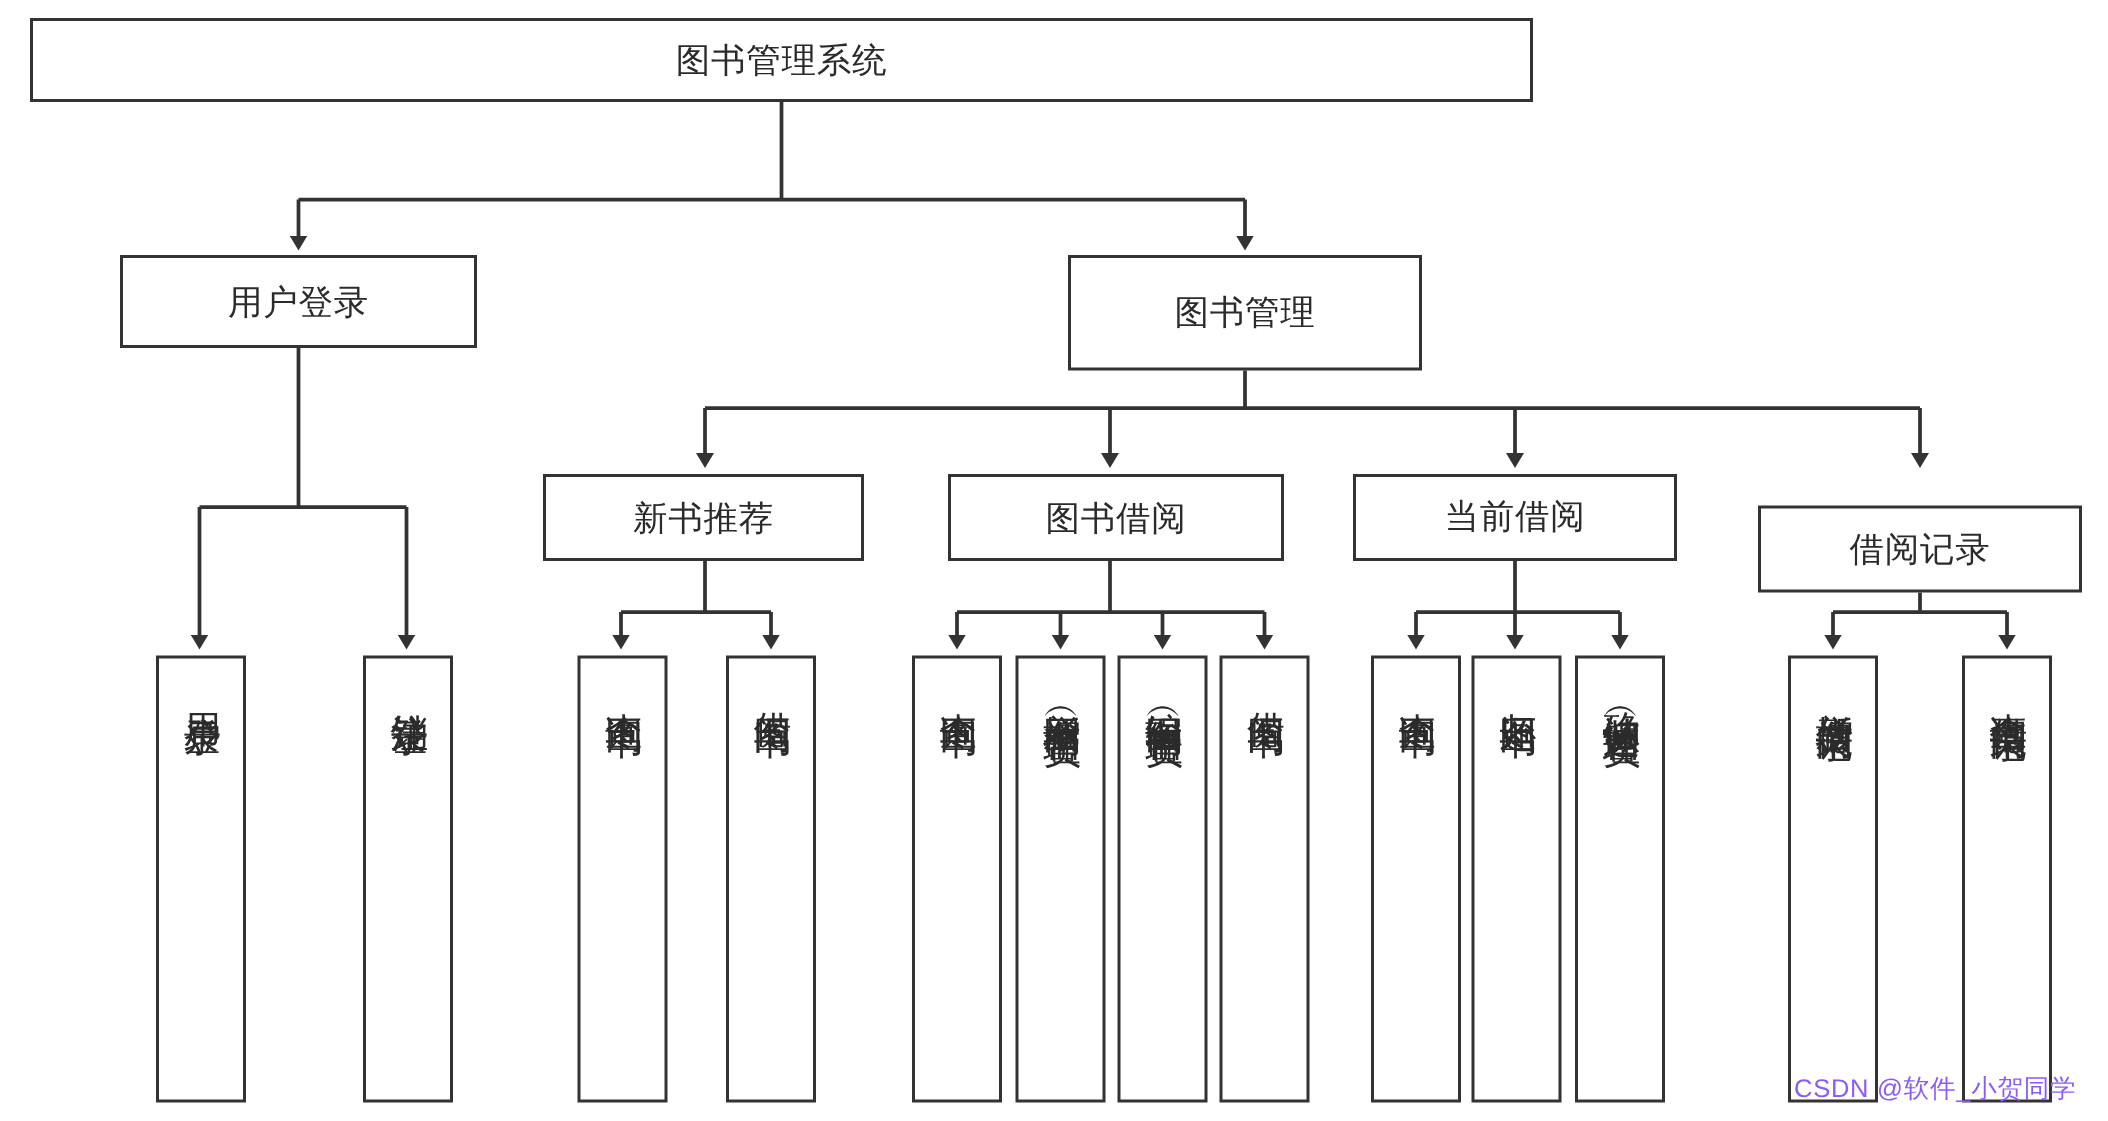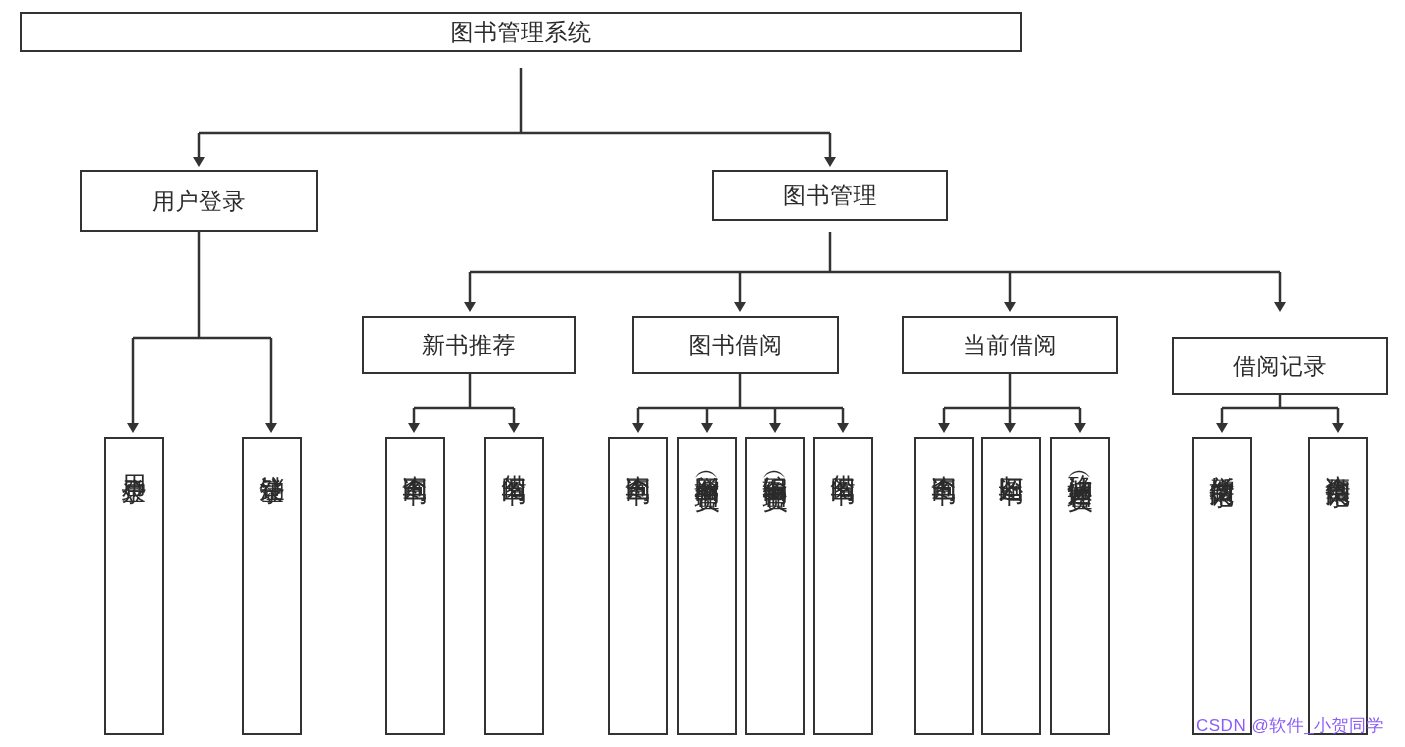--- a/index.html
+++ b/index.html
@@ -115,38 +115,38 @@
       <path d="M1010,408 L1010,424" marker-end="url(#arrow)"></path>
       <path d="M1080,408 L1080,424" marker-end="url(#arrow)"></path>
 
       <path d="M1280,374 L1280,408"></path>
       <path d="M1222,408 L1338,408"></path>
       <path d="M1222,408 L1222,424" marker-end="url(#arrow)"></path>
       <path d="M1338,408 L1338,424" marker-end="url(#arrow)"></path>
     </g>
   </svg>
 
-  <div class="node horiz" style="left:20px; top:12px; width:1002px; height:40px;">
+  <div class="node horiz" style="left:20px; top:12px; width:1002px; height:56px;">
     <span class="label">图书管理系统</span>
   </div>
 
   <div class="node horiz" style="left:80px; top:170px; width:238px; height:62px;">
     <span class="label">用户登录</span>
   </div>
-  <div class="node horiz" style="left:712px; top:170px; width:236px; height:51px;">
+  <div class="node horiz" style="left:712px; top:170px; width:236px; height:77px;">
     <span class="label">图书管理</span>
   </div>
 
   <div class="node horiz" style="left:362px; top:316px; width:214px; height:58px;">
     <span class="label">新书推荐</span>
   </div>
-  <div class="node horiz" style="left:632px; top:316px; width:207px; height:58px;">
+  <div class="node horiz" style="left:632px; top:316px; width:224px; height:58px;">
     <span class="label">图书借阅</span>
   </div>
-  <div class="node horiz" style="left:902px; top:316px; width:216px; height:58px;">
+  <div class="node horiz" style="left:902px; top:316px; width:216px; height:58px;font-family:Liberation Serif, serif;">
     <span class="label">当前借阅</span>
   </div>
   <div class="node horiz" style="left:1172px; top:316px; width:216px; height:58px;margin-top:21px;">
     <span class="label">借阅记录</span>
   </div>
 
   <div class="node vert" style="left:104px; top:437px; width:60px; height:298px;">
     <span class="label">用户登录</span>
   </div>
   <div class="node vert" style="left:242px; top:437px; width:60px; height:298px;">

